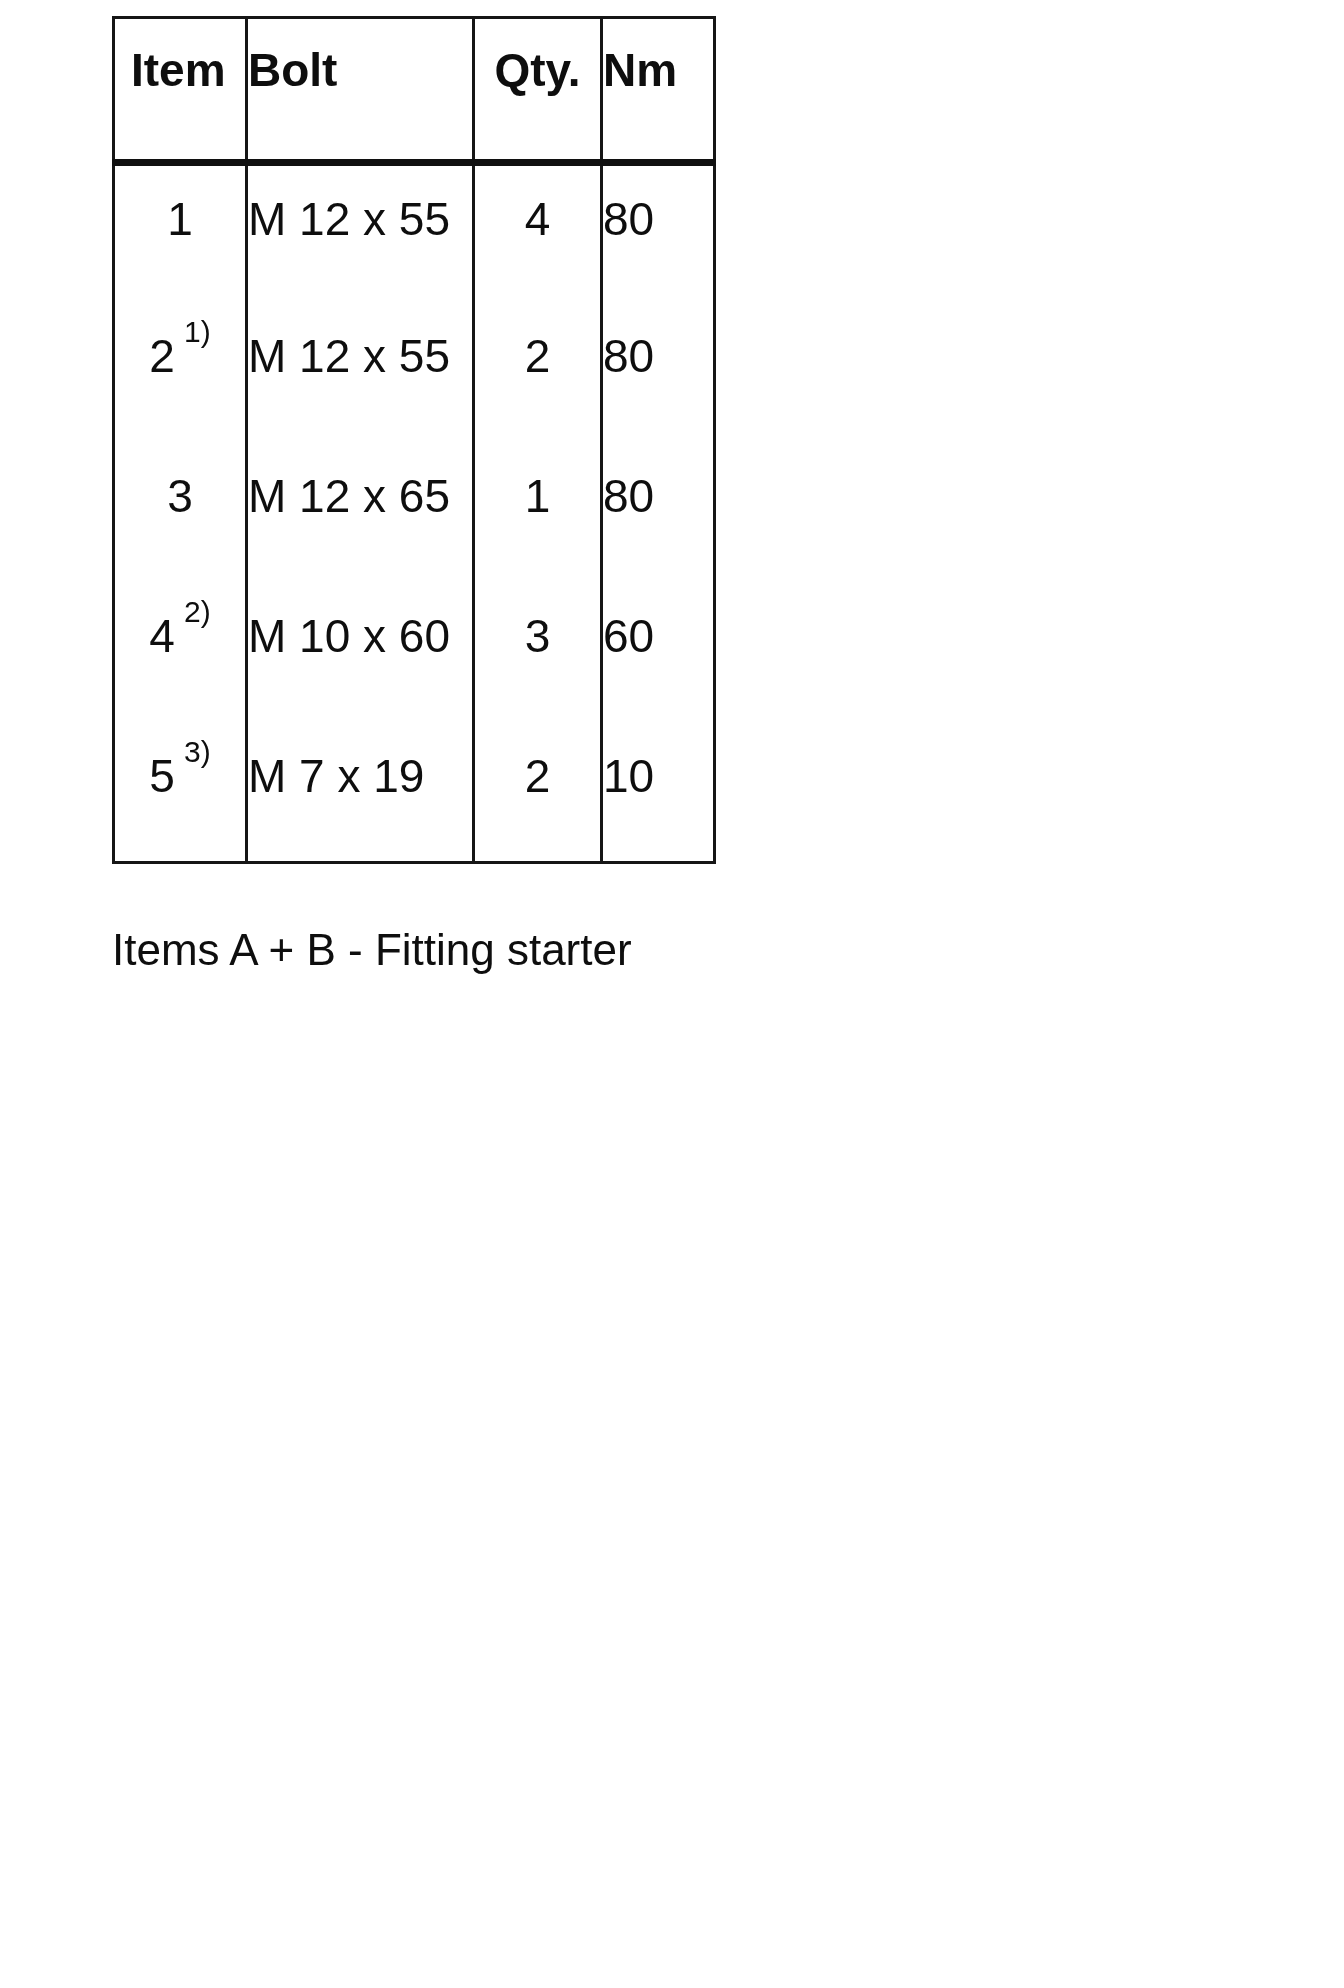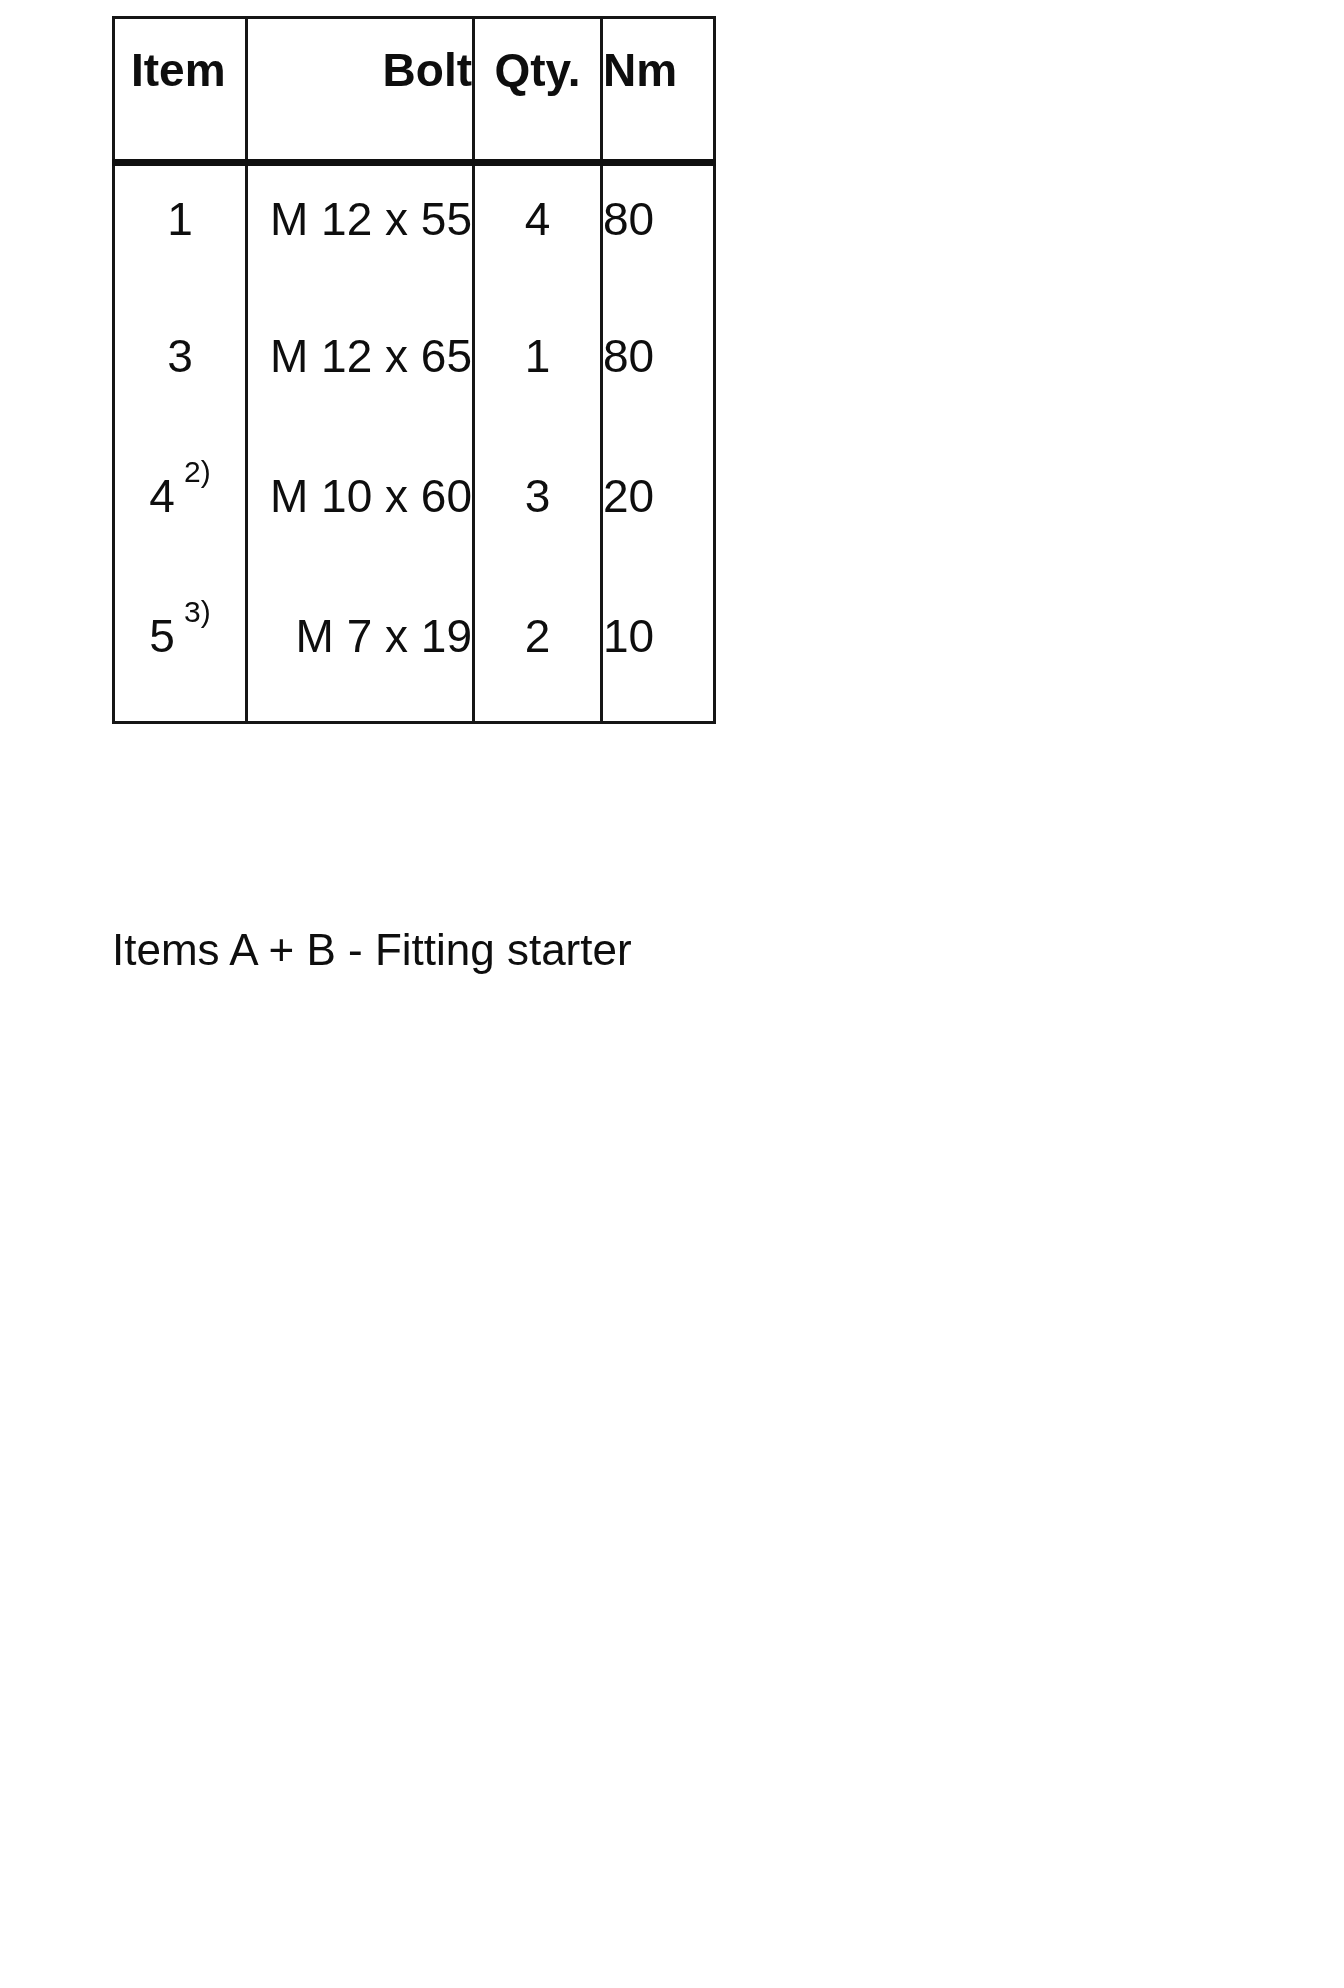--- a/index.html
+++ b/index.html
@@ -47,21 +47,21 @@
     height: 140px;
     padding-top: 26px;
   }
   .col-item { width: 133px; }
   .col-bolt { width: 227px; }
   .col-qty  { width: 128px; }
   .col-nm   { width: 113px; }
 
   th.c-item { text-align: left; padding-left: 16px; }
   td.c-item { text-align: center; }
-  .c-bolt   { text-align: right; }
+  .c-bolt   { text-align: left; }
   .c-qty    { text-align: center; }
   .c-nm     { text-align: left; padding-left: 15px; }
 
   sup.item-sup {
     font-size: 30px;
     position: relative;
     top: -14px;
     margin-left: 9px;
   }
   sup.item-sup:empty { margin-left: 0; }
@@ -104,30 +104,36 @@
       </tr>
     </thead>
     <tbody>
       <tr>
         <td class="c-item"><span>1</span><sup class="item-sup"></sup></td>
         <td class="c-bolt">M 12 x 55</td>
         <td class="c-qty">4</td>
         <td class="c-nm">80</td>
       </tr>
       <tr>
+        <td class="c-item"><span>2</span><sup class="item-sup">1)</sup></td>
+        <td class="c-bolt">M 12 x 55</td>
+        <td class="c-qty">2</td>
+        <td class="c-nm">80</td>
+      </tr>
+      <tr>
         <td class="c-item"><span>3</span><sup class="item-sup"></sup></td>
         <td class="c-bolt">M 12 x 65</td>
         <td class="c-qty">1</td>
         <td class="c-nm">80</td>
       </tr>
       <tr>
         <td class="c-item"><span>4</span><sup class="item-sup">2)</sup></td>
         <td class="c-bolt">M 10 x 60</td>
         <td class="c-qty">3</td>
-        <td class="c-nm">20</td>
+        <td class="c-nm">60</td>
       </tr>
       <tr>
         <td class="c-item"><span>5</span><sup class="item-sup">3)</sup></td>
         <td class="c-bolt">M 7 x 19</td>
         <td class="c-qty">2</td>
         <td class="c-nm">10</td>
       </tr>
     </tbody>
   </table>
 

